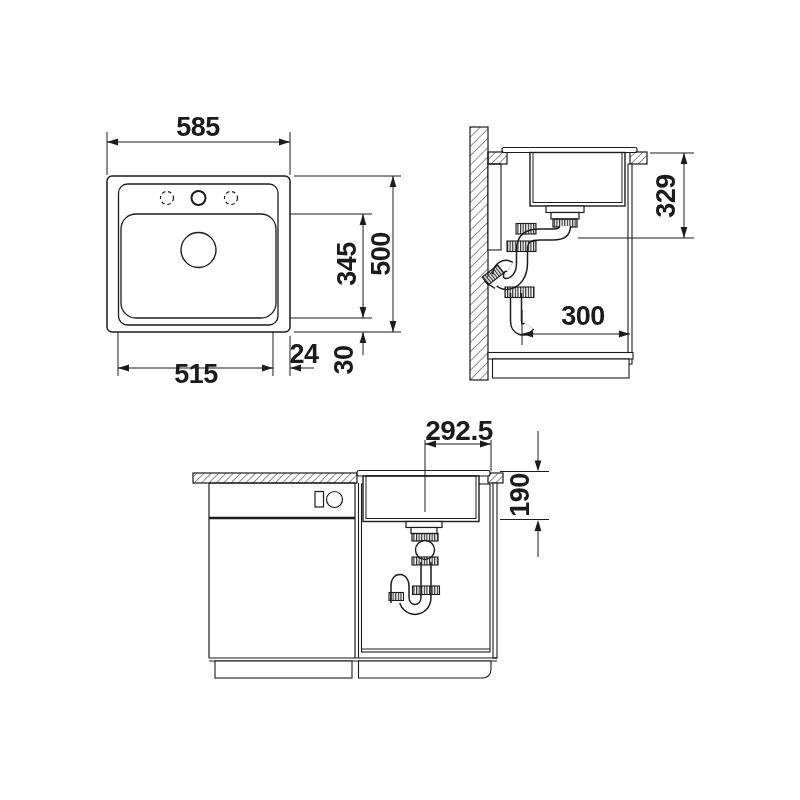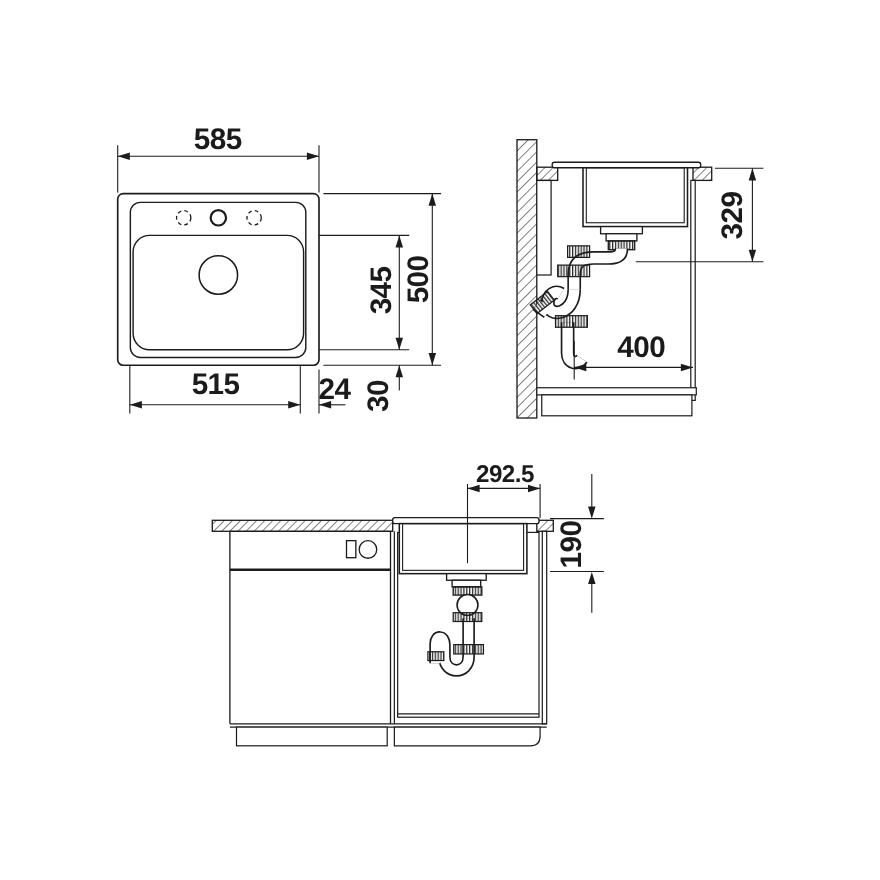--- a/index.html
+++ b/index.html
@@ -3,21 +3,21 @@
 <meta charset="utf-8">
 <style>
   html,body{margin:0;padding:0;background:#fff;}
   #stage{position:relative;width:800px;height:800px;background:#fff;overflow:hidden;
          font-family:"Liberation Sans","DejaVu Sans",sans-serif;}
   #stage svg{position:absolute;left:0;top:0;}
   .dim-label{position:absolute;color:#1b1b1b;font-weight:bold;font-size:27px;
              line-height:1;white-space:nowrap;transform:translate(-50%,-50%);
              letter-spacing:-0.5px;}
   .dim-label.rot{transform:translate(-50%,-50%) rotate(-90deg);}
-  .dim-label.sm{font-size:22px;}
+  .dim-label.sm{font-size:28px;}
 </style>
 </head>
 <body>
 
 <div id="stage">
 <svg width="800" height="800" viewBox="0 0 800 800">
   <defs>
     <pattern id="hatch" width="5.2" height="5.2" patternUnits="userSpaceOnUse" patternTransform="rotate(45)">
       <line x1="0" y1="0" x2="0" y2="5.2" stroke="#1c1c1c" stroke-width="1"></line>
     </pattern>
@@ -185,22 +185,22 @@
       <polygon points="538,471.5 534.6,460.5 541.4,460.5" fill="#1c1c1c" stroke="none"></polygon>
       <line x1="538" y1="531" x2="538" y2="557"></line>
       <polygon points="538,520 534.6,531 541.4,531" fill="#1c1c1c" stroke="none"></polygon>
       <line x1="500" y1="471.5" x2="549" y2="471.5"></line>
       <line x1="500" y1="519.5" x2="549" y2="519.5"></line>
     </g>
   </g>
 </svg>
 
   <div class="dim-label" style="left:198px;top:127px;">585</div>
-  <div class="dim-label" style="left:196px;top:350px;">515</div>
+  <div class="dim-label" style="left:196px;top:374px;">515</div>
   <div class="dim-label" style="left:304px;top:354px;">24</div>
   <div class="dim-label rot" style="left:344px;top:360px;">30</div>
   <div class="dim-label rot" style="left:347px;top:264px;">345</div>
   <div class="dim-label rot" style="left:381px;top:254px;">500</div>
   <div class="dim-label rot" style="left:666px;top:196px;">329</div>
-  <div class="dim-label" style="left:583px;top:316px;">400</div>
+  <div class="dim-label" style="left:583px;top:316px;">300</div>
   <div class="dim-label sm" style="left:459px;top:431px;">292.5</div>
   <div class="dim-label rot" style="left:520px;top:495px;">190</div>
 </div>
 
 </body></html>

